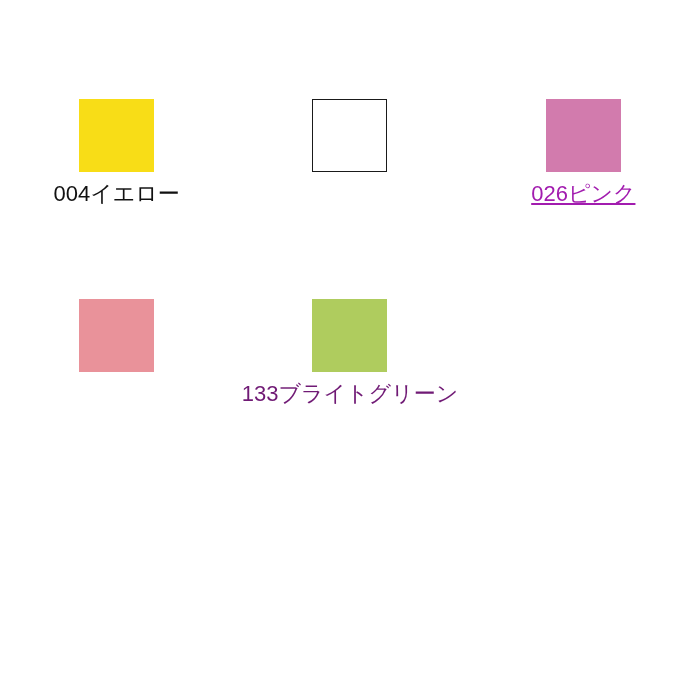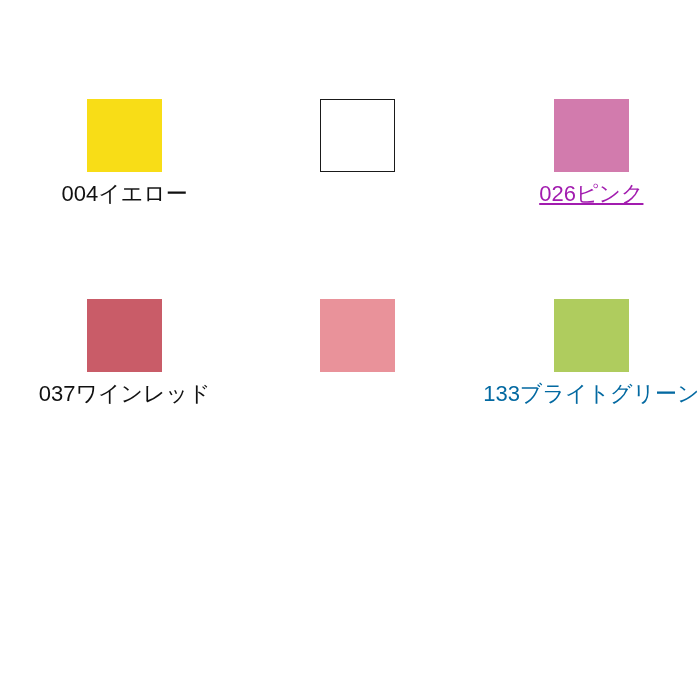--- a/index.html
+++ b/index.html
@@ -17,21 +17,20 @@
   }
 
   #swatch-grid {
     position: relative;
     width: 640px;
     height: 700px;
     display: grid;
     grid-template-columns: repeat(3, 233.33px);
     grid-template-rows: 99px 200px 200px 1fr;
     box-sizing: border-box;
-    margin-left: 8px;
   }
 
   
   .grid-spacer {
     grid-column: 1 / span 3;
     grid-row: 1;
   }
 
   .swatch-cell {
     display: flex;
@@ -75,24 +74,20 @@
   </div>
   <div class="swatch-cell">
     <div class="swatch-chip bordered" style="background-color: rgb(255, 255, 255);"></div>
   </div>
 
   <div class="swatch-cell">
     <div class="swatch-chip" style="background-color: rgb(210, 123, 173);"></div>
     <div class="swatch-label" style="color: #a21caf; text-decoration: underline;">026ピンク</div>
   </div>
   <div class="swatch-cell">
-    <div class="swatch-chip" style="background-color: rgb(201, 92, 104);"></div>
-    <div class="swatch-label" style="color: rgb(17, 17, 17);">037ワインレッド</div>
-  </div>
-  <div class="swatch-cell">
     <div class="swatch-chip" style="background-color: rgb(233, 146, 154);"></div>
   </div>
 
   <div class="swatch-cell">
     <div class="swatch-chip" style="background-color: rgb(175, 204, 94);"></div>
-    <div class="swatch-label" style="color: #0369a1;">133ブライトグリーン</div>
+    <div class="swatch-label" style="color: #701a75;">133ブライトグリーン</div>
   </div>
 </main>
 
 </body></html>

